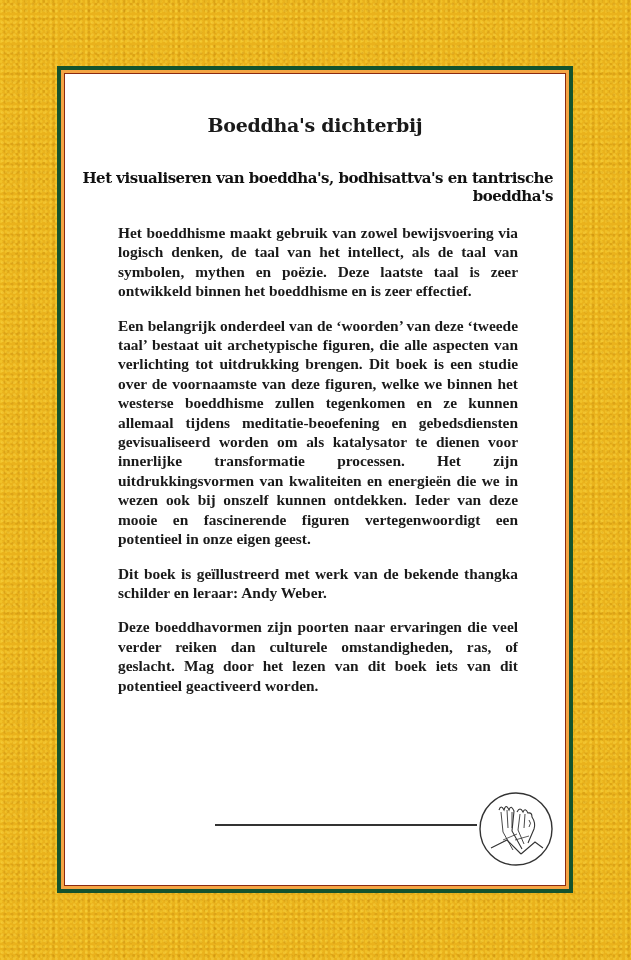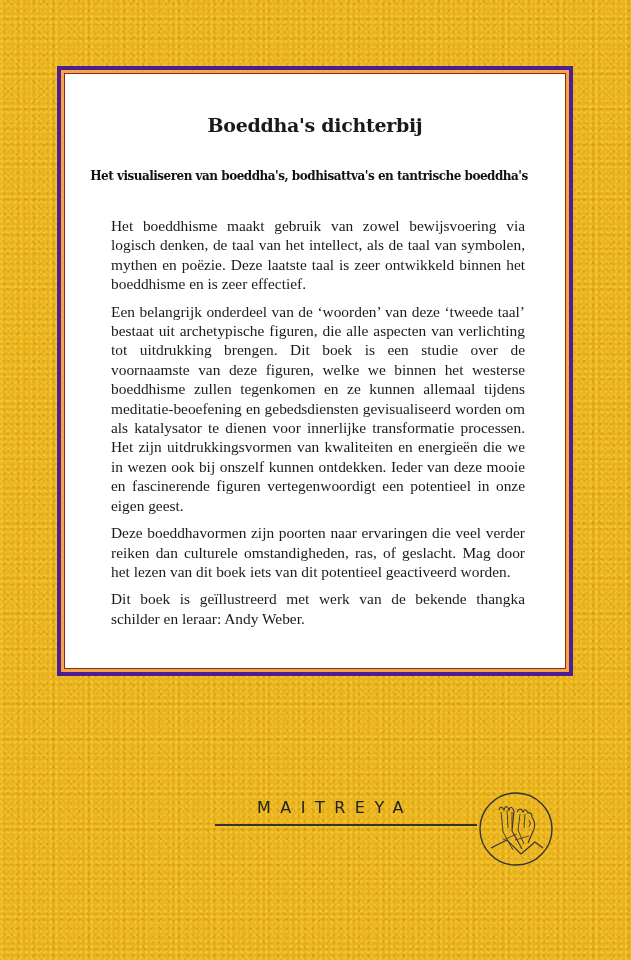--- a/index.html
+++ b/index.html
@@ -18,23 +18,23 @@
         radial-gradient(circle at 40% 80%, rgba(255,230,90,0.30) 0 1px, transparent 2px),
         radial-gradient(circle at 85% 15%, rgba(180,120,0,0.25) 0 1px, transparent 2px);
       background-size: 5px 5px, 7px 7px, 6px 6px, 9px 9px;
       font-family: "Liberation Serif", "DejaVu Serif", serif;
     }
     .frame {
       position: absolute;
       left: 57px;
       top: 66px;
       width: 516px;
-      height: 610px;
-      box-sizing: border-box;
-      background: #4c1d95;
+      height: 827px;
+      box-sizing: border-box;
+      background: #14532d;
       padding: 4px;
     }
     .frame-band {
       width: 100%;
       height: 100%;
       box-sizing: border-box;
       background: #f5a543;
       padding: 3px;
     }
     .frame-line {
@@ -61,39 +61,40 @@
       font-size: 19px;
       font-weight: bold;
       color: #1a1a1a;
       letter-spacing: -0.3px;
     }
     .subtitle {
       position: absolute;
       left: 0;
       right: 12px;
       top: 95px;
-      text-align: center;
+      text-align: right;
       font-family: "DejaVu Serif", serif;
-      font-size: 12px;
+      font-size: 15px;
       font-weight: bold;
       color: #111;
       letter-spacing: -0.5px;
     }
     .body {
       position: absolute;
       left: 38px;
       top: 134px;
       width: 430px;
       font-size: 15.4px;
       line-height: 19.4px;
       color: #1a1a1a;
       text-align: justify;
     }
     .body p {
-      margin: 8px;
+      margin: 15px;
+      font-weight: bold;
     }
     .figure {
       float: right;
       width: 140px;
       height: 192px;
       margin: 2px 0 6px 10px;
       position: relative;
     }
     .photo {
       position: absolute;
@@ -177,26 +178,25 @@
   <div class="frame-band">
     <div class="frame-line">
       <div class="page">
 
         <div class="title">Boeddha's dichterbij</div>
         <div class="subtitle">Het visualiseren  van  boeddha's, bodhisattva's en tantrische boeddha's</div>
 
         <div class="body">
           <p>Het boeddhisme maakt gebruik van zowel bewijsvoering via logisch denken, de taal van het intellect, als de taal van symbolen, mythen en poëzie. Deze laatste taal is zeer ontwikkeld binnen het boeddhisme en is zeer effectief.</p>
           <p>Een belangrijk onderdeel van de ‘woorden’ van deze ‘tweede taal’ bestaat uit archetypische figuren, die alle aspecten van verlichting tot uitdrukking brengen. Dit boek is een studie over de voornaamste van deze figuren, welke we binnen het westerse boeddhisme zullen tegenkomen en ze kunnen allemaal tijdens meditatie-beoefening en  gebedsdiensten gevisualiseerd worden om als katalysator te dienen voor innerlijke transformatie processen.  Het zijn uitdrukkingsvormen van kwaliteiten en energieën die we in wezen ook bij onszelf kunnen ontdekken. Ieder van deze mooie en fascinerende figuren vertegenwoordigt een potentieel in onze eigen geest.</p>
+          <p>Dit boek is geïllustreerd met werk van de bekende thangka schilder en leraar: Andy Weber.</p>
           <p>Deze boeddhavormen zijn poorten naar ervaringen die veel verder reiken dan culturele omstandigheden, ras, of geslacht. Mag door het lezen van dit boek iets van dit potentieel geactiveerd worden.</p>
-          <p>Dit boek is geïllustreerd met werk van de bekende thangka schilder en leraar: Andy Weber.</p>
         </div>
 
         <div class="logo">
-          <div class="logo-word1">MAITREYA</div>
           <div class="logo-line"></div>
           <svg class="logo-emblem" viewBox="0 0 78 78">
             <circle cx="39" cy="39" r="36" fill="none" stroke="#333" stroke-width="1.4"></circle>
             <path d="M14 58 L30 50 L44 64 M44 64 L58 52 L66 58" fill="none" stroke="#333" stroke-width="1.1"></path>
             <path d="M22 20 q2 -6 5 0 q2 -7 5 0 q2 -6 5 1 l-2 20 l10 18" fill="none" stroke="#333" stroke-width="1.1"></path>
             <path d="M24 22 l2 20 l10 18 M30 20 l1 18 M35 22 l0 16" fill="none" stroke="#333" stroke-width="0.9"></path>
             <path d="M40 22 q3 -6 6 0 q2 -5 5 1 q4 -1 4 4 q4 6 2 12 l-6 14" fill="none" stroke="#333" stroke-width="1.1"></path>
             <path d="M43 24 l-2 16 l6 14 M48 24 l-1 14 M52 30 q3 3 0 7" fill="none" stroke="#333" stroke-width="0.9"></path>
             <path d="M26 50 l14 -6 M38 50 l14 -4" fill="none" stroke="#333" stroke-width="0.8"></path>
           </svg>

